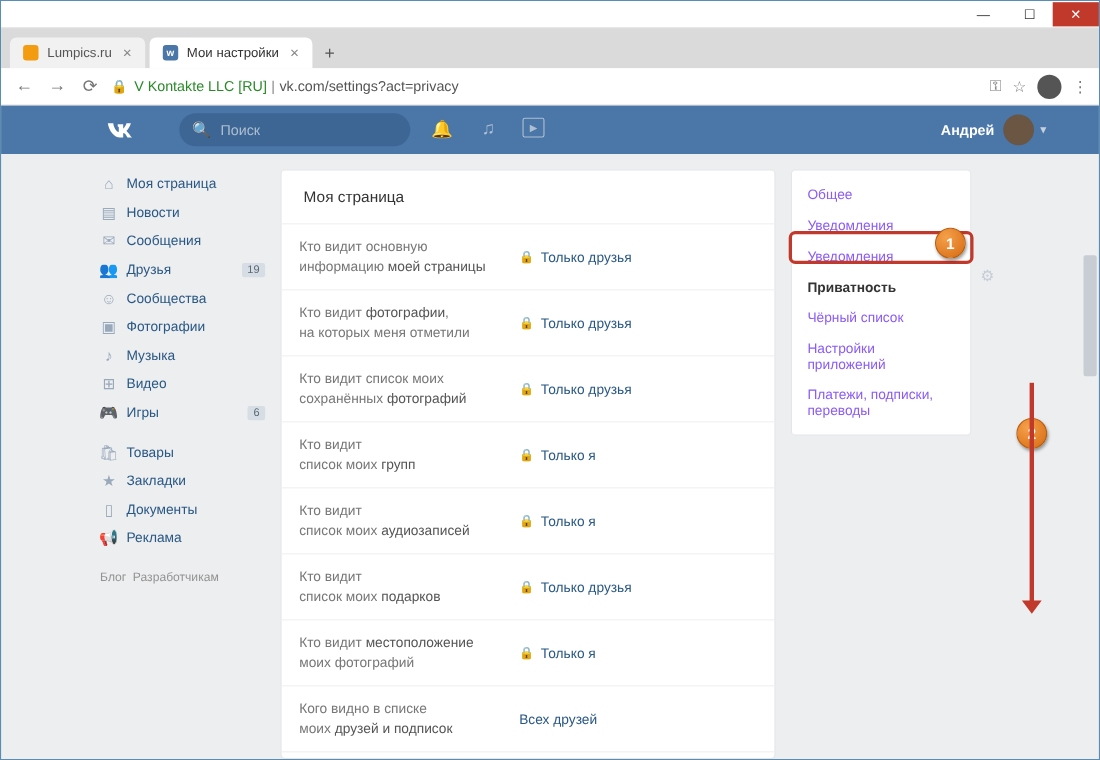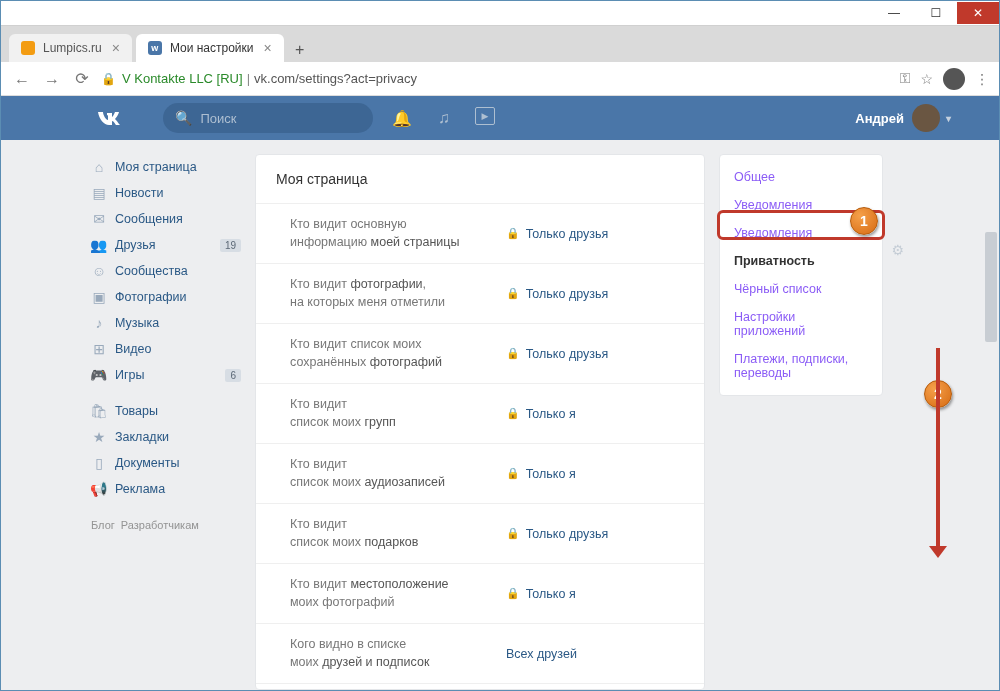--- a/index.html
+++ b/index.html
@@ -51,21 +51,21 @@
 .nav-item { display:flex; align-items:center; height: 26px; font-size:12.5px; color:#2a5885; }
 .nav-item .ni-icon { width:16px; margin-right:8px; color:#99a9bb; font-size:14px; display:flex; justify-content:center; }
 .nav-item .badge { margin-left:auto; background:#d7dde4; color:#5b6876; font-size:10px; padding:1px 5px; border-radius:2px; }
 .nav-sep { height:10px; }
 .nav-footer { margin-top:14px; font-size:11px; color:#939393; line-height:1.7; }
 .nav-footer span { margin-right:6px; }
 
 
 .main-panel { width: 450px; margin-left: 14px; background:#fff; border:1px solid #e4e6e9; border-radius:4px; }
 .panel-header { padding: 16px 20px; font-size:14px; color:#333; }
-.setting-row { border-top:1px solid #efefef; display:flex; padding: 12px 34px; font-size:12.5px; min-height: 50px; align-items:center;gap:16px; }
+.setting-row { border-top:1px solid #efefef; display:flex; padding: 12px 16px; font-size:12.5px; min-height: 50px; align-items:center; }
 .setting-label { width: 200px; color:#777; line-height:1.4; }
 .setting-label b { color:#555; font-weight:400; }
 .setting-value { color:#2a5885; display:flex; align-items:center; }
 .setting-value .lockicon { color:#b9bfc7; margin-right:6px; font-size:11px; }
 
 
 .right-panel { width: 164px; margin-left: 14px; background:#fff; border:1px solid #e4e6e9; border-radius:4px; align-self:flex-start; padding: 8px 0; position:relative; }
 .right-item { padding: 7px 14px; font-size:12.5px; color:#8b5cf6; position:relative; }
 .right-item.active { color:#333; font-weight:600; }
 .highlight-box { position:absolute; border:3px solid #c0392b; border-radius:6px; pointer-events:none; }

